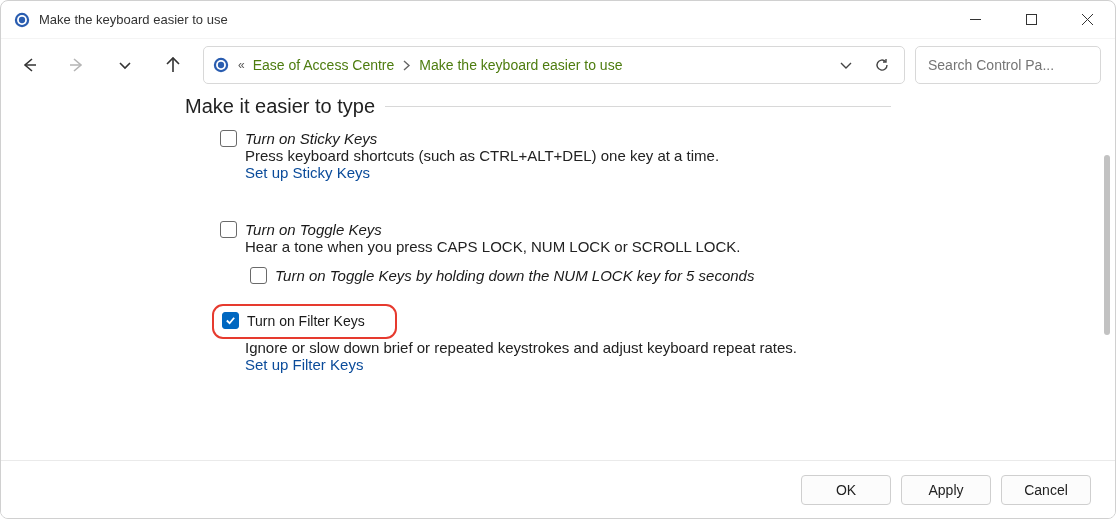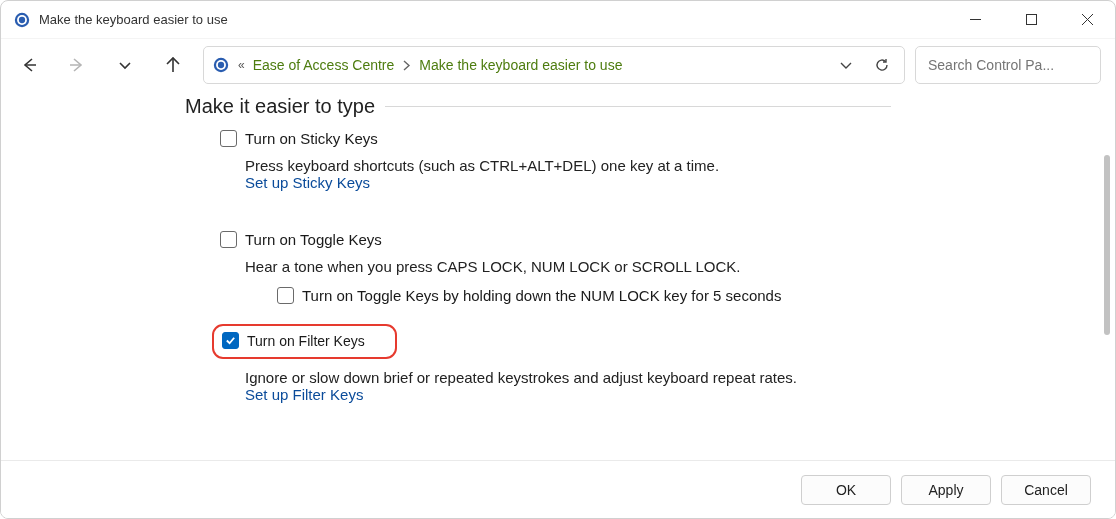--- a/index.html
+++ b/index.html
@@ -135,25 +135,25 @@
     background:#d8d8d8;
   }
 
   .option-row {
     display:flex;
     align-items:flex-end;
     gap: 8px;
     margin-left: 35px;
     margin-top: 12px;
     font-size: 15px;
-  }
-  .option-row.sub2 { margin-left: 92px; }
+    font-style: italic;
+  }
+  .option-row.sub2 { margin-left: 65px; }
   .desc {
     margin-left: 60px;
-    margin-top: 10px;
     color: #222;
     font-size: 15px;
   }
   .linkish {
     margin-left: 60px;
     color: #0a4b9a;
     font-size: 15px;
     display:inline-block;
   }
 

